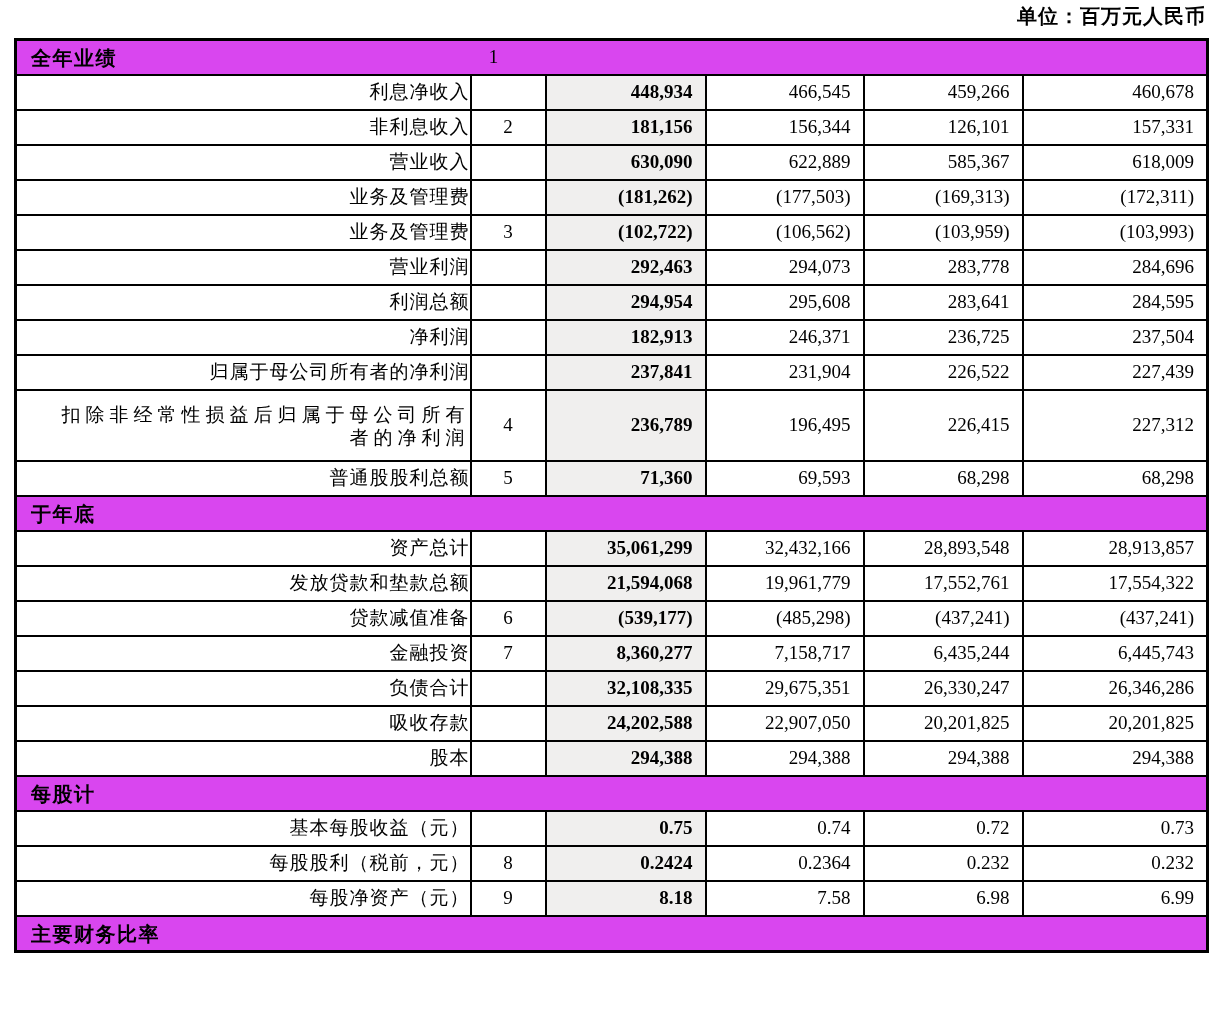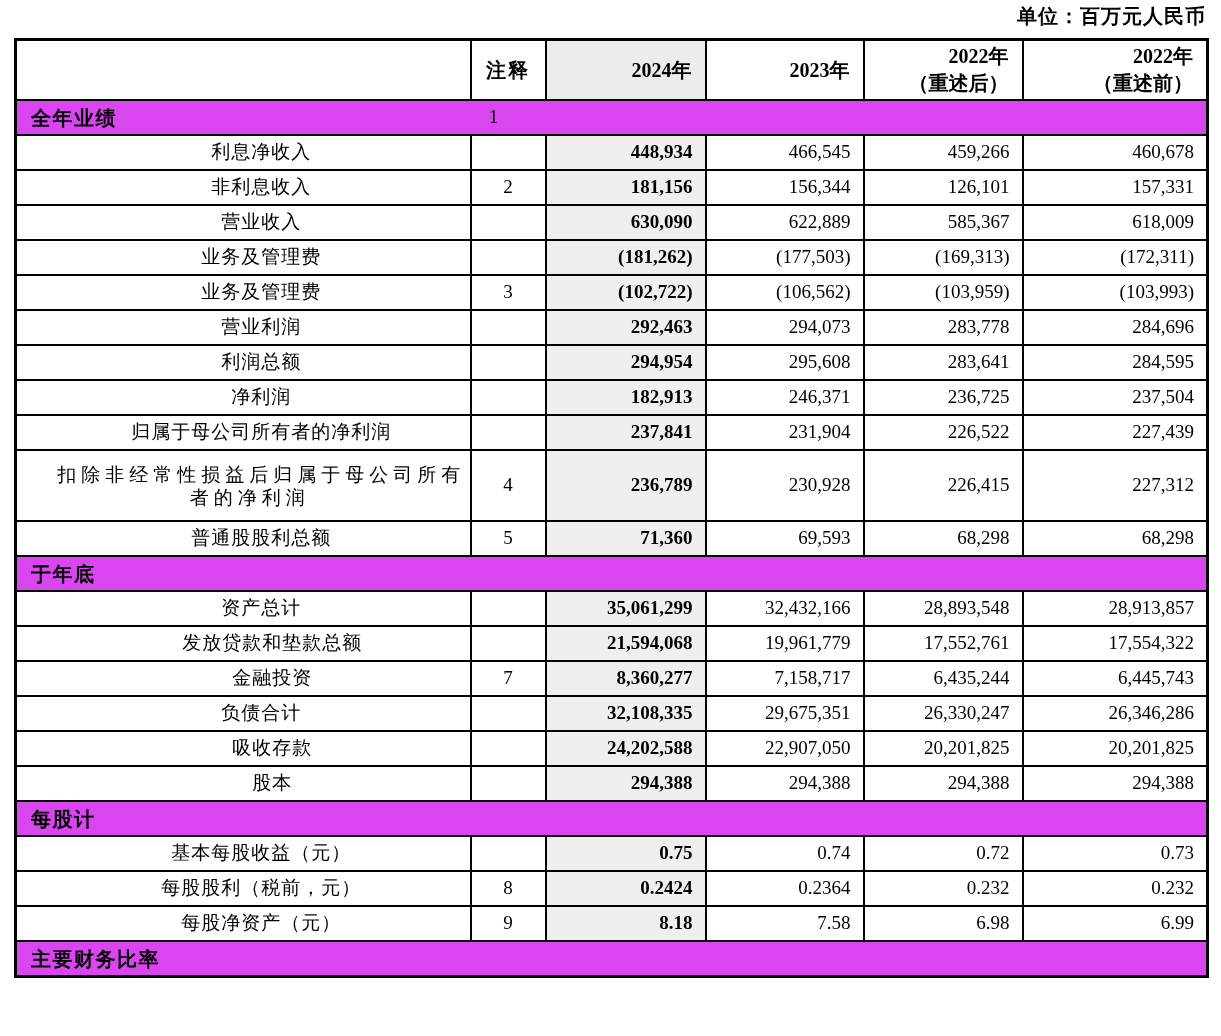--- a/index.html
+++ b/index.html
@@ -19,21 +19,21 @@
     width:1192px;
   }
   td{
     border:2px solid #000;height:33px;padding:0;
     font-size:19px;vertical-align:middle;line-height:1.2;
     overflow:hidden;
   }
   tr.header-row td{height:58px;font-weight:bold;font-size:20px;}
   .hdr-year{text-align:right;padding-right:13px;white-space:pre-line;line-height:27px;}
   .hdr-note{text-align:center;letter-spacing:2px;}
-  .lbl{letter-spacing:1px;text-align:center;}
+  .lbl{letter-spacing:1px;text-align:right;}
   .ind1{padding-left:36px;}
   .ind2{padding-left:58px;}
   .ind3{padding-left:80px;}
   .lbl-wrap{padding-left:13px;text-indent:23px;letter-spacing:5px;line-height:23px;}
   tr.tall td{height:69px;}
   .note{text-align:center;}
   .num{text-align:right;padding-right:12px;}
   .c2024{background:#f0efee;font-weight:bold;margin-top:6px;}
   .c2024h{background:#ececeb;}
   .section-cell{
@@ -54,30 +54,20 @@
   <table class="fin">
     <colgroup>
       <col style="width:455px">
       <col style="width:75px">
       <col style="width:160px">
       <col style="width:158px">
       <col style="width:159px">
       <col style="width:185px">
     </colgroup>
     <tbody id="tbody">
-        <tr class="header-row">
-          <td></td>
-          <td class="hdr-note">注释</td>
-          <td class="hdr-year c2024h">2024年</td>
-          <td class="hdr-year">2023年</td>
-          <td class="hdr-year">2022年
-（重述后）</td>
-          <td class="hdr-year">2022年
-（重述前）</td>
-        </tr>
         <tr>
           <td class="section-cell" colspan="6"><span class="sec-label">全年业绩</span><span class="sec-note">1</span></td>
         </tr>
         <tr>
           <td class="lbl ind1">利息净收入</td>
           <td class="note"></td>
           <td class="num c2024">448,934</td>
           <td class="num">466,545</td>
           <td class="num">459,266</td>
           <td class="num">460,678</td>
@@ -143,21 +133,21 @@
           <td class="note"></td>
           <td class="num c2024">237,841</td>
           <td class="num">231,904</td>
           <td class="num">226,522</td>
           <td class="num">227,439</td>
         </tr>
         <tr class="tall">
           <td class="lbl lbl-wrap">扣除非经常性损益后归属于母公司所有者的净利润</td>
           <td class="note">4</td>
           <td class="num c2024">236,789</td>
-          <td class="num">230,928</td>
+          <td class="num">196,495</td>
           <td class="num">226,415</td>
           <td class="num">227,312</td>
         </tr>
         <tr>
           <td class="lbl ind1">普通股股利总额</td>
           <td class="note">5</td>
           <td class="num c2024">71,360</td>
           <td class="num">69,593</td>
           <td class="num">68,298</td>
           <td class="num">68,298</td>
@@ -175,20 +165,28 @@
         </tr>
         <tr>
           <td class="lbl ind2">发放贷款和垫款总额</td>
           <td class="note"></td>
           <td class="num c2024">21,594,068</td>
           <td class="num">19,961,779</td>
           <td class="num">17,552,761</td>
           <td class="num">17,554,322</td>
         </tr>
         <tr>
+          <td class="lbl ind3">贷款减值准备</td>
+          <td class="note">6</td>
+          <td class="num c2024">(539,177)</td>
+          <td class="num">(485,298)</td>
+          <td class="num">(437,241)</td>
+          <td class="num">(437,241)</td>
+        </tr>
+        <tr>
           <td class="lbl ind2">金融投资</td>
           <td class="note">7</td>
           <td class="num c2024">8,360,277</td>
           <td class="num">7,158,717</td>
           <td class="num">6,435,244</td>
           <td class="num">6,445,743</td>
         </tr>
         <tr>
           <td class="lbl ind1">负债合计</td>
           <td class="note"></td>

